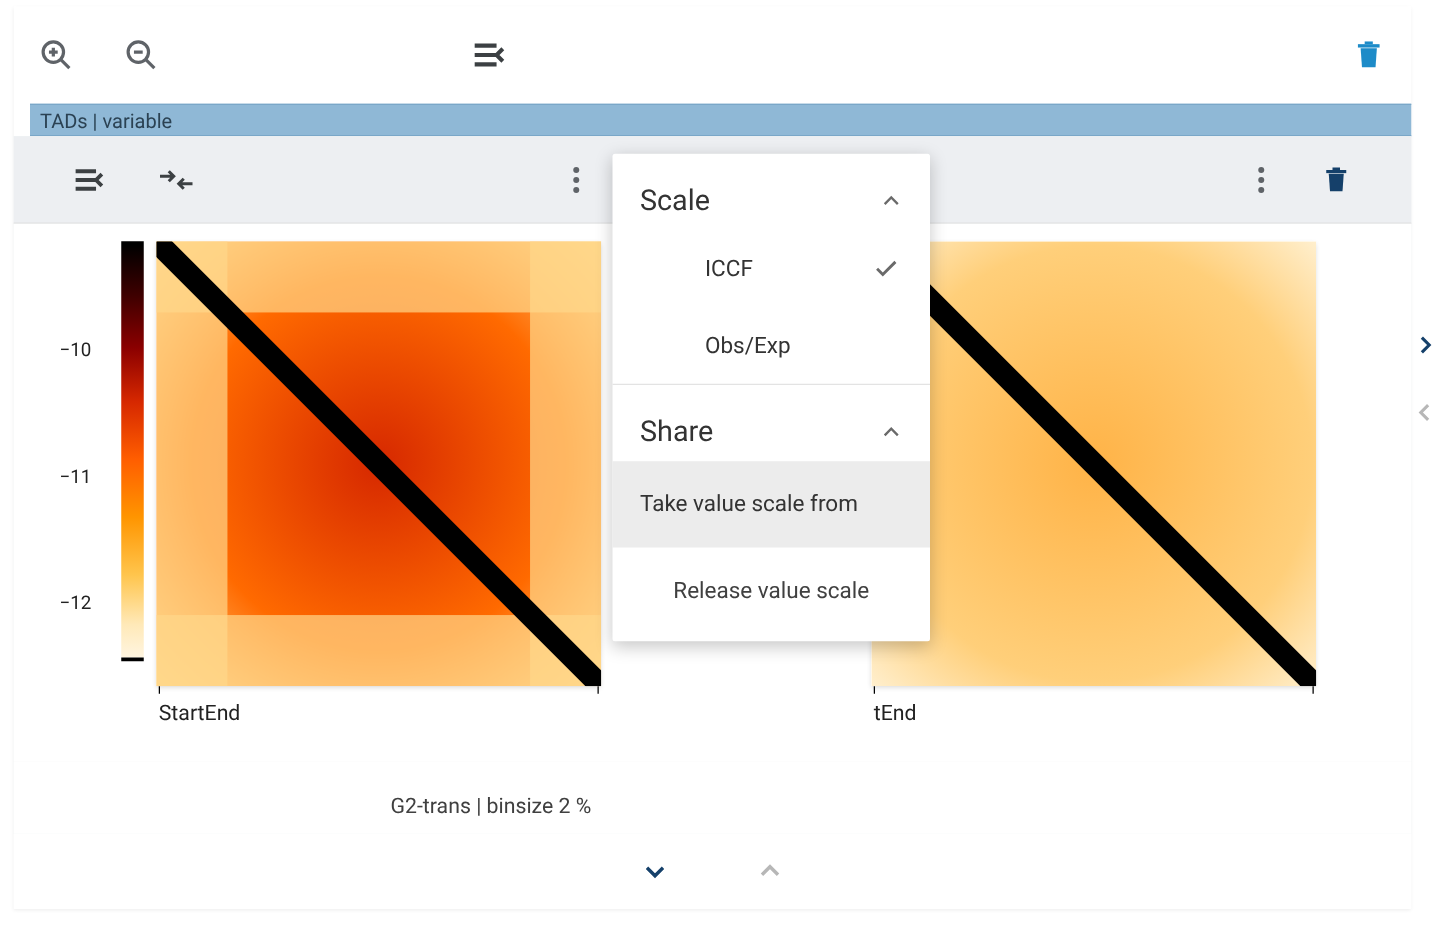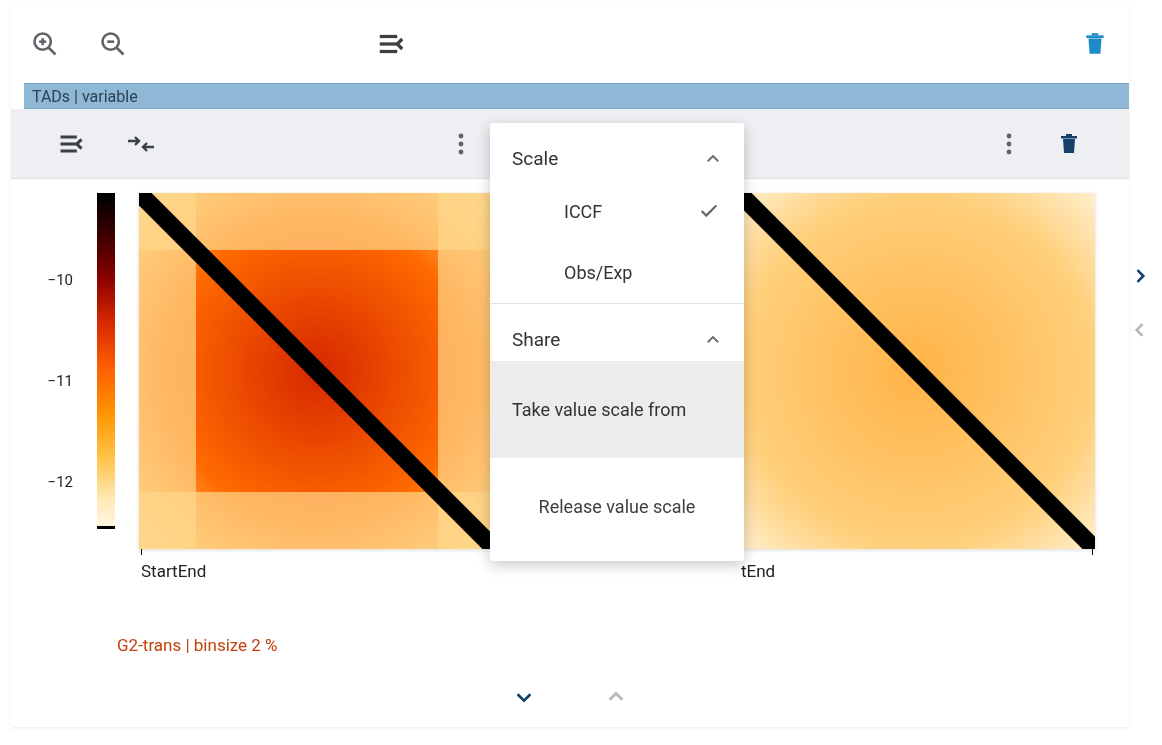--- a/index.html
+++ b/index.html
@@ -54,21 +54,21 @@
     padding: 0 44px 0 44px;
     gap: 38px;
     border-bottom: 1px solid #e0e0e0;
     background: #edeff2;
   }
   .kebab { margin-left: auto; cursor: pointer; }
   .panels-wrap {
     display: flex;
     background: #fff;
     padding: 14px 10px 28px 18px;
-    gap: 22px;
+    gap: 8px;
   }
   .colorbar-col {
     width: 88px;
     display: flex; flex-direction: column; align-items: flex-end;
     padding-top: 0px;
   }
   .colorbar {
     position: relative;
     height: 336px;
     width: 18px;
@@ -101,23 +101,23 @@
     padding: 6px 2px 0 2px;
     font-size: 17px;
     color: #222;
   }
   .tick-marks {
     display: flex; justify-content: space-between;
     padding: 0 2px;
   }
   .tick-marks span { display:block; width:1px; height:6px; background:#000;}
   .caption {
-    text-align: left;
+    text-align: right;
     font-size: 17px;
-    color: #c2410c;
+    color: #404040;
     padding-top: 26px;
     padding-bottom: 12px;
   }
   .panel-right-icons {
     display: flex; align-items: center; gap: 28px;
   }
   .footer-nav {
     height: 60px;
     display: flex; align-items: center; justify-content: center;
     gap: 60px;
@@ -137,34 +137,34 @@
     width: 254px;
     background: #fff;
     box-shadow: 0 4px 14px rgba(0,0,0,0.22);
     border-radius: 2px;
     z-index: 100;
     padding-bottom: 6px;
   }
   .dd-section-header {
     display: flex; justify-content: space-between; align-items: center;
     padding: 24px 22px 10px 22px;
-    font-size: 19px;
+    font-size: 23px;
     color: #333;
     cursor: pointer;
   }
   .dd-option {
     display: flex; justify-content: space-between; align-items: center;
     padding: 20px 24px 20px 74px;
     font-size: 18px;
     color: #333;
     cursor: pointer;
     gap: 30px;
   }
   .dd-action {
-    padding: 38px 22px;
+    padding: 24px 22px;
     font-size: 18px;
     color: #333;
     cursor: pointer;
   }
   .dd-action.hover { background: #ececec; }
   .dd-action.disabled { color: #404040; cursor: default; text-align: center; }
   .dd-divider { height: 1px; background: #e3e3e3; }
   svg { display: block; }
 </style>
 </head>

